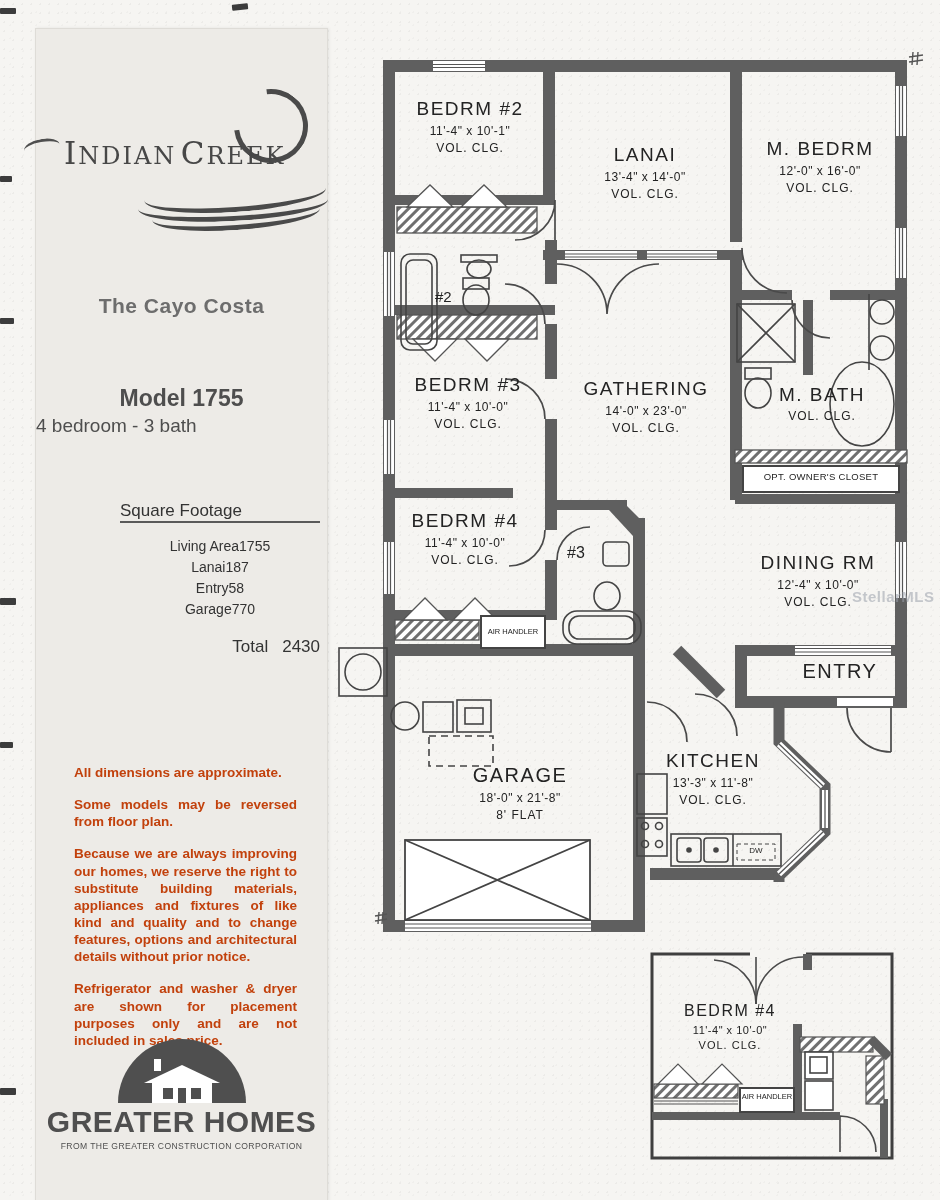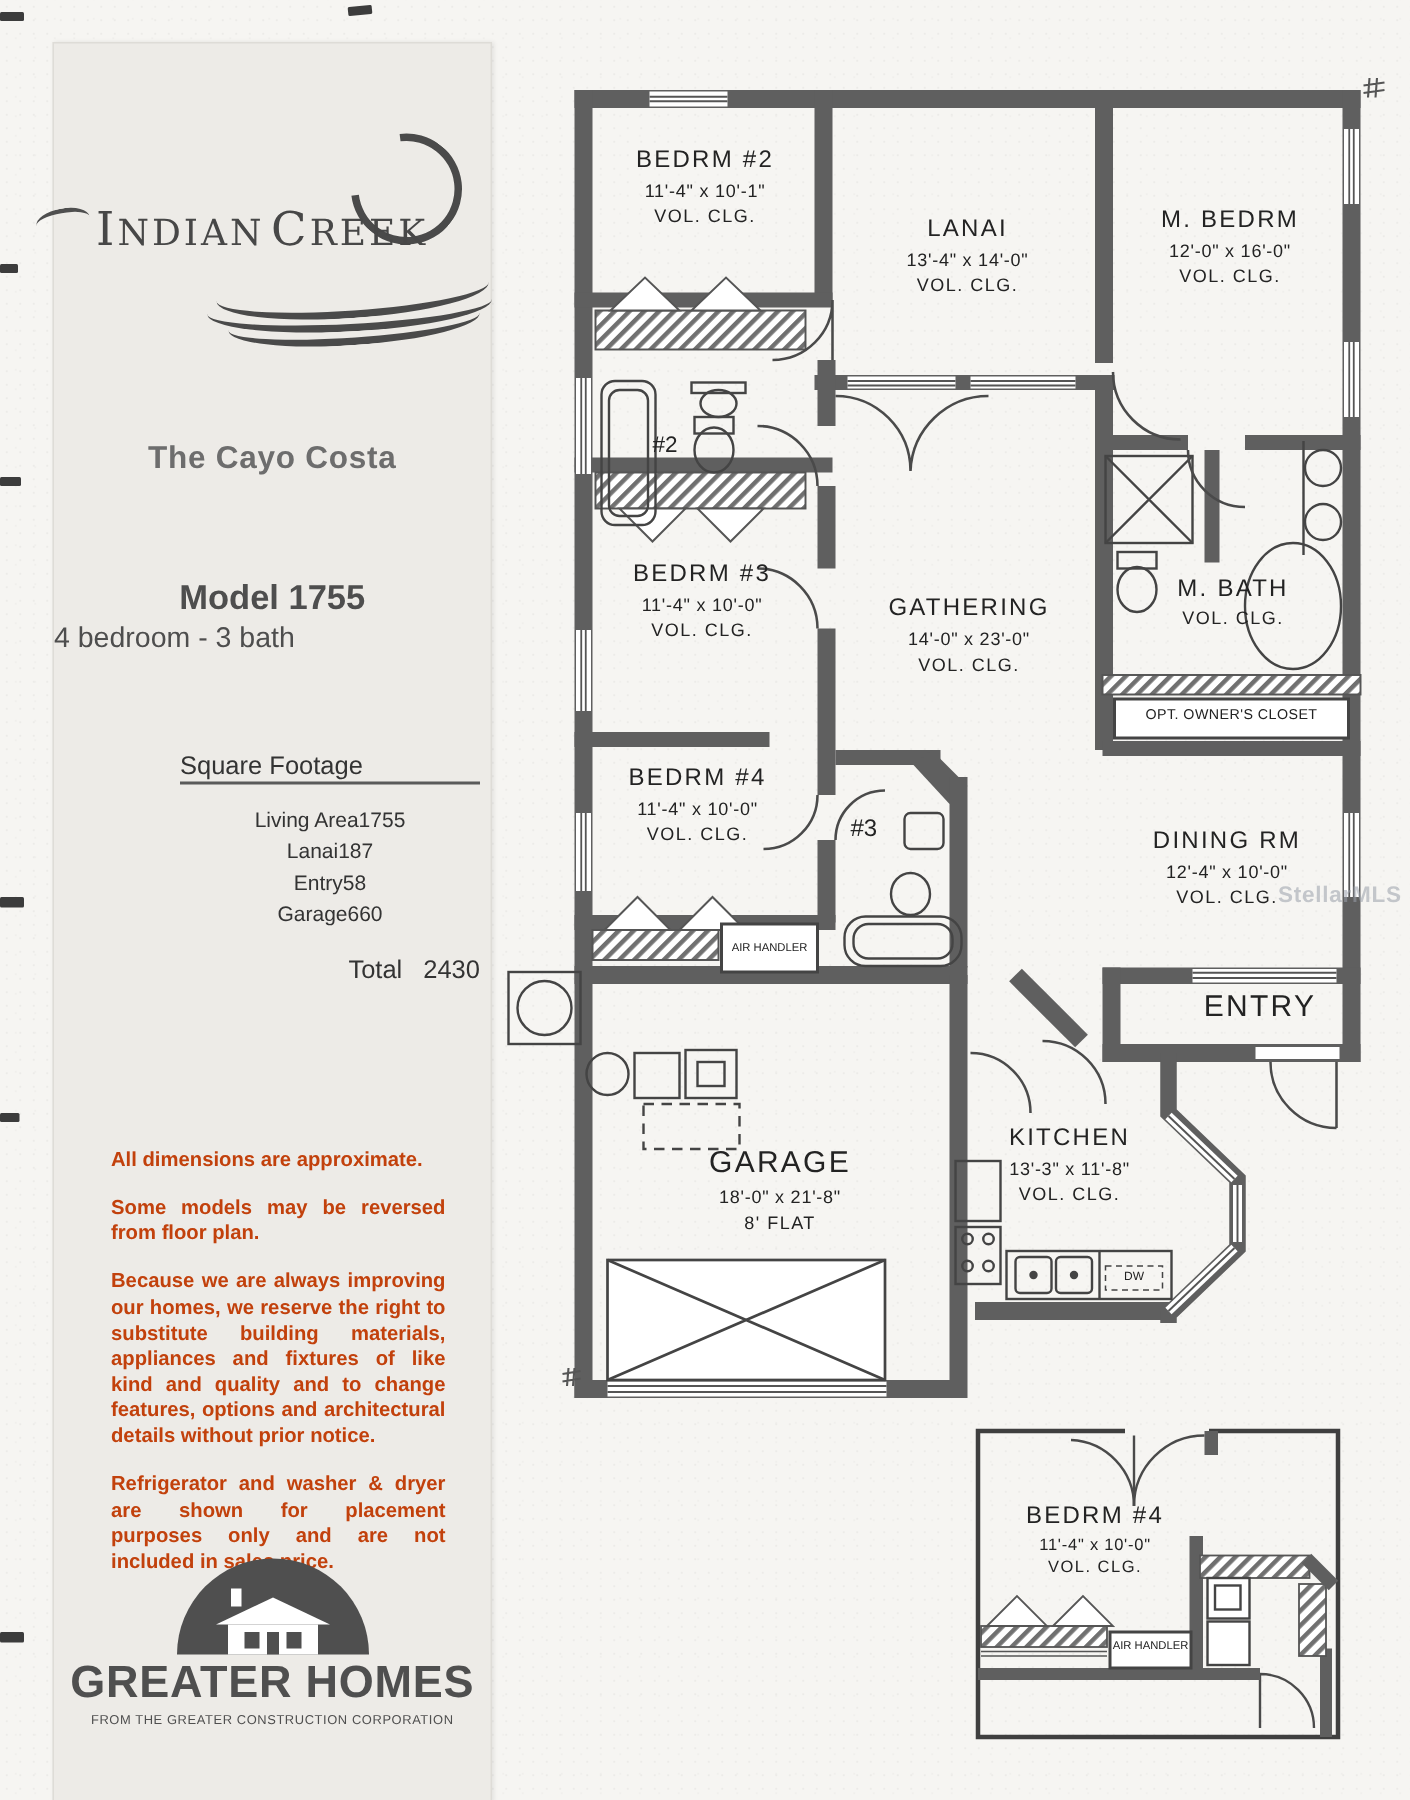--- a/index.html
+++ b/index.html
@@ -49,21 +49,21 @@
   .hbody{width:60px;height:20px;background:#fff;margin:0 auto;display:flex;gap:5px;
     justify-content:center;align-items:center;}
   .hwin{width:10px;height:11px;background:#4f4f4f;}
   .hdoor{width:8px;height:15px;background:#4f4f4f;margin-top:5px;}
   .builder-name{font-size:30px;font-weight:bold;color:#4f4f4f;letter-spacing:.5px;margin-top:2px;}
   .builder-tag{font-size:8.6px;color:#4f4f4f;letter-spacing:.4px;margin-top:2px;}
   
   .plan{position:absolute;left:375px;top:52px;width:560px;height:890px;}
   .plansvg{position:absolute;left:-40px;top:0;width:600px;height:890px;}
   .room{position:absolute;text-align:center;color:#232323;}
-  .rname{font-size:16px;letter-spacing:1.5px;white-space:nowrap;}
+  .rname{font-size:19px;letter-spacing:1.5px;white-space:nowrap;}
   .rdims{font-size:12px;letter-spacing:.5px;margin-top:4px;white-space:nowrap;}
   .rnote{font-size:12px;letter-spacing:1px;margin-top:3px;white-space:nowrap;}
   .minilabel{position:absolute;color:#232323;text-align:center;}
   .watermark{position:absolute;left:852px;top:588px;font-size:15px;font-weight:bold;
     color:#9aa0ab;opacity:.55;letter-spacing:.5px;}
   
   .inset{position:absolute;left:650px;top:922px;width:258px;height:252px;}
   .inset-title{font-size:20px;letter-spacing:1.5px;color:#2a2a2a;white-space:nowrap;padding-left:5px;}
   .insetsvg{position:absolute;left:0;top:30px;width:244px;height:210px;}
   .inset-room{position:absolute;left:14px;top:80px;width:132px;text-align:center;color:#232323;}
@@ -109,21 +109,21 @@
       <div class="sfrow">
         <span>Lanai</span>
         <span>187</span>
       </div>
       <div class="sfrow">
         <span>Entry</span>
         <span>58</span>
       </div>
       <div class="sfrow">
         <span>Garage</span>
-        <span>660</span>
+        <span>770</span>
       </div>
     </div>
     <div class="sftotal">
       <span>Total</span>
       <span>2430</span>
     </div>
   </div>
 
   <div class="disc">
     <p>All dimensions are approximate.</p>
@@ -325,21 +325,21 @@
   <div class="room" style="left:370px;top:86px;width:150px;">
     <div class="rname">M. BEDRM</div>
     <div class="rdims">12'-0" x 16'-0"</div>
     <div class="rnote">VOL. CLG.</div>
   </div>
   <div class="room" style="left:18px;top:322px;width:150px;">
     <div class="rname">BEDRM #3</div>
     <div class="rdims">11'-4" x 10'-0"</div>
     <div class="rnote">VOL. CLG.</div>
   </div>
-  <div class="room" style="left:192px;top:326px;width:158px;margin-top:19px;">
+  <div class="room" style="left:192px;top:326px;width:158px;">
     <div class="rname">GATHERING</div>
     <div class="rdims">14'-0" x 23'-0"</div>
     <div class="rnote">VOL. CLG.</div>
   </div>
   <div class="room" style="left:382px;top:332px;width:130px;">
     <div class="rname">M. BATH</div>
     <div class="rnote">VOL. CLG.</div>
   </div>
   <div class="room" style="left:15px;top:458px;width:150px;">
     <div class="rname">BEDRM #4</div>

